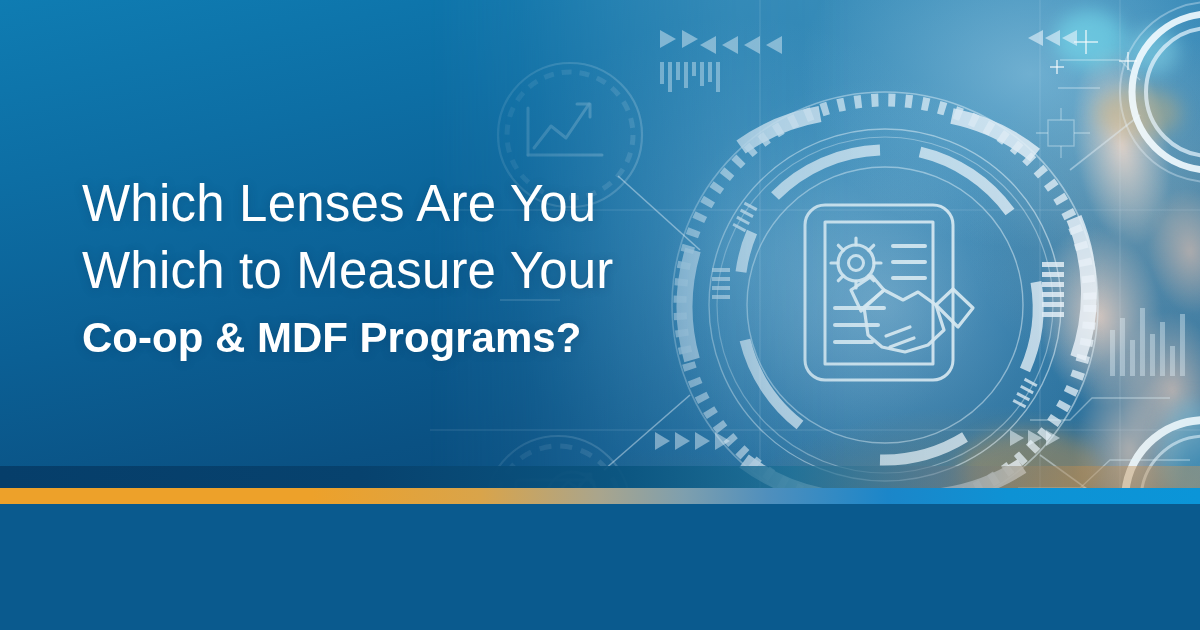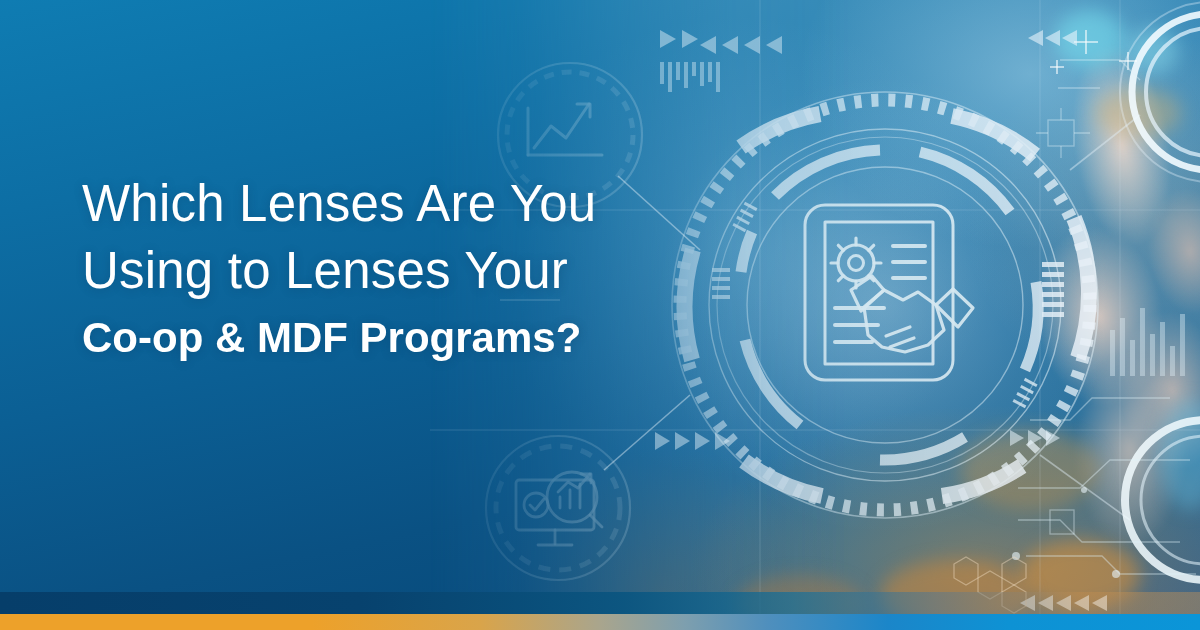--- a/index.html
+++ b/index.html
@@ -1,20 +1,20 @@
 <!DOCTYPE html>
 <html><head>
 <meta charset="utf-8">
 <style>
   * { margin:0; padding:0; box-sizing:border-box; }
   html, body { width:1200px; height:630px; overflow:hidden; background:#0a5a8e; }
   body { font-family:"Liberation Sans", sans-serif; }
 
   .banner {
-    position:relative; width:1200px; height:630px; overflow:hidden;
+    position:relative; width:1200px; height:504px; overflow:hidden;
     background:linear-gradient(168deg,#0f7cb2 0%,#0d6ea4 24%,#0b5f94 48%,#0a5183 70%,#074a7b 86%,#06426e 100%);
   }
 
   
   .photo-layer { position:absolute; inset:0; }
 
   .photo-base {
     position:absolute; left:430px; top:0; width:770px; height:616px;
     background:
       radial-gradient(ellipse 330px 250px at 78% 12%, rgba(170,215,235,0.52), rgba(170,215,235,0) 70%),
@@ -377,20 +377,20 @@
       <line x1="1040" y1="0" x2="1040" y2="616"></line>
       <line x1="1120" y1="0" x2="1120" y2="616"></line>
       <line x1="760" y1="0" x2="760" y2="616"></line>
       <line x1="430" y1="210" x2="1200" y2="210"></line>
       <line x1="430" y1="430" x2="1200" y2="430"></line>
     </g>
   </svg>
 
   <div class="headline">
     <span class="ln">Which Lenses Are You</span>
-    <span class="ln">Using to Lenses Your</span>
+    <span class="ln">Which to Measure Your</span>
     <span class="ln bold">Co-op &amp; MDF Programs?</span>
   </div>
 
   <div class="bottom-dark"></div>
   <div class="bottom-accent"></div>
 
 </div>
 
 </body></html>

